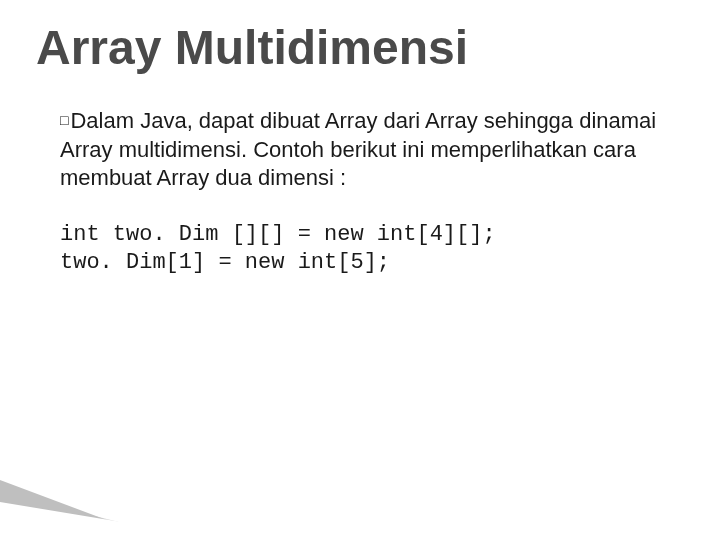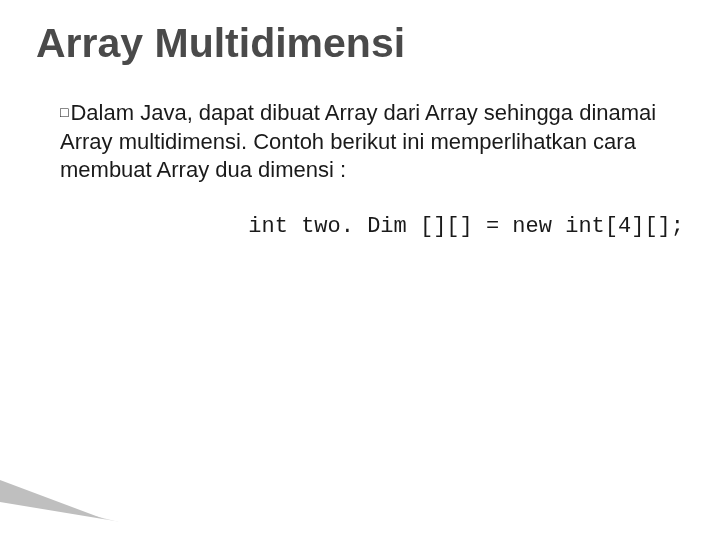--- a/index.html
+++ b/index.html
@@ -8,21 +8,21 @@
     height: 540px;
     background: #ffffff;
     font-family: "Trebuchet MS", "Segoe UI", sans-serif;
     position: relative;
     overflow: hidden;
   }
   .slide {
     padding: 20px 36px 0 36px;
   }
   .title {
-    font-size: 41px;
+    font-size: 48px;
     font-weight: bold;
     color: #4a4a4a;
     margin-bottom: 26px;
     letter-spacing: 0px;
   }
   .body-text {
     font-size: 22px;
     color: #1a1a1a;
     line-height: 1.3;
     margin-left: 24px;
@@ -34,21 +34,20 @@
     vertical-align: 3px;
     margin-right: 2px;
     color: #111;
   }
   .code-block {
     font-family: "Courier New", Courier, monospace;
     font-size: 22px;
     color: #1a1a1a;
     line-height: 1.3;
     margin-left: 24px;
-    text-align: right;
   }
   .code-line {
     white-space: pre;
   }
   .corner-accent {
     position: absolute;
     left: 0;
     bottom: 0;
     width: 230px;
     height: 60px;
@@ -60,20 +59,21 @@
 
 <div class="slide">
   <h1 class="title">Array Multidimensi</h1>
 
   <div class="body-text">
     <span class="bullet">□</span><span>Dalam</span><span> Java, dapat dibuat Array dari Array sehingga dinamai Array multidimensi. Contoh berikut ini memperlihatkan cara membuat Array dua dimensi :</span>
   </div>
 
   <div class="code-block">
     <div class="code-line">int two. Dim [][] = new int[4][];</div>
+    <div class="code-line">two. Dim[1] = new int[5];</div>
   </div>
 </div>
 
 <svg class="corner-accent" viewBox="0 0 230 60" preserveAspectRatio="none">
   <polygon points="0,60 0,12 190,60" fill="#d8d8d8"></polygon>
   <polygon points="0,60 0,0 160,60" fill="#bfbfbf"></polygon>
   <polygon points="0,60 0,22 230,60" fill="#ffffff"></polygon>
 </svg>
 
 </body></html>

